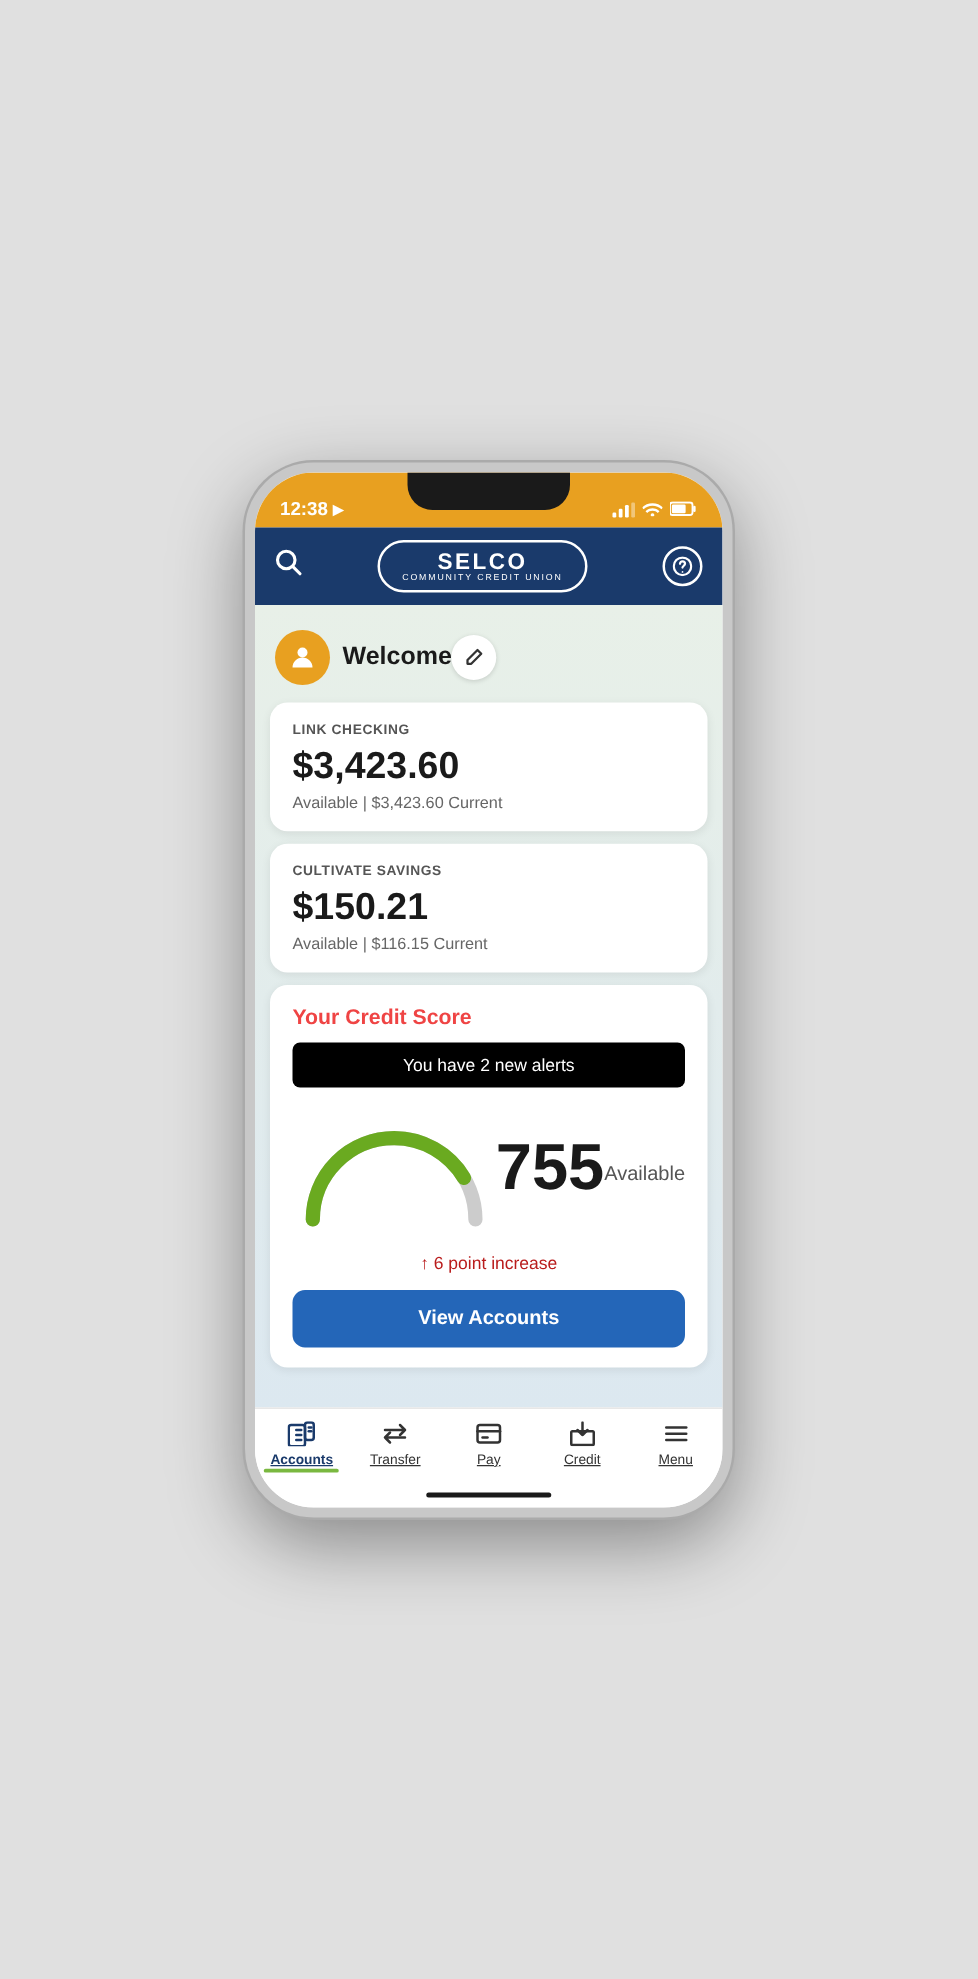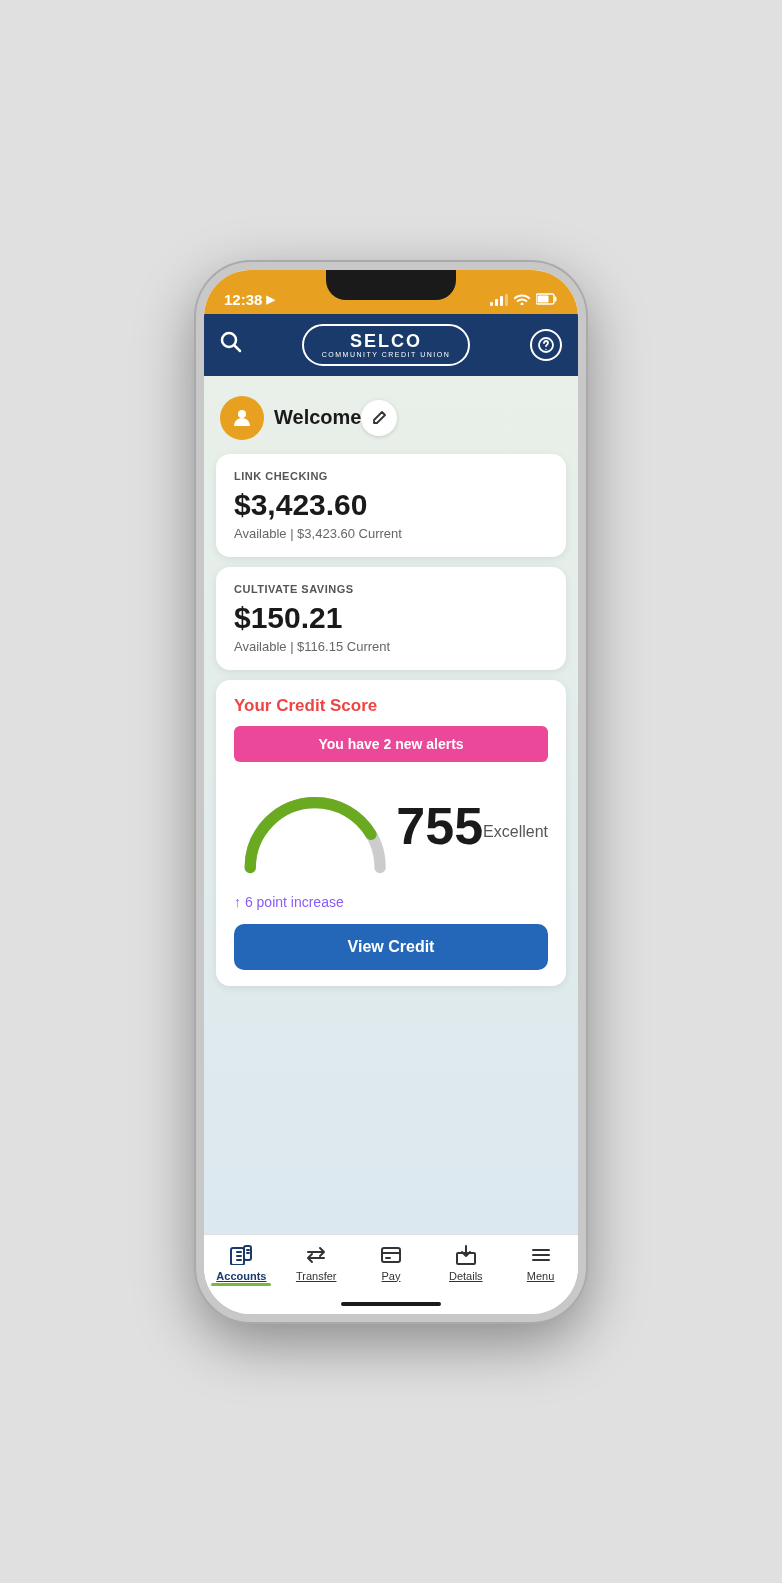--- a/index.html
+++ b/index.html
@@ -8,21 +8,21 @@
       background: #e0e0e0;
       display: flex;
       justify-content: center;
       align-items: center;
       min-height: 100vh;
       font-family: -apple-system, BlinkMacSystemFont, 'Segoe UI', sans-serif;
     }
 
     .phone-frame {
       width: 390px;
-      height: 1060px;
+      height: 844px;
       background: #fff;
       border-radius: 55px;
       border: 8px solid #c8c8c8;
       box-shadow: 0 0 0 2px #aaa, 0 20px 60px rgba(0,0,0,0.4);
       overflow: hidden;
       position: relative;
       display: flex;
       flex-direction: column;
     }
 
@@ -237,27 +237,27 @@
     }
 
     .credit-score-title {
       font-size: 17px;
       font-weight: 700;
       color: #ef4444;
       margin-bottom: 10px;
     }
 
     .alerts-banner {
-      background: #ec4899;
+      background: #000000;
       border-radius: 6px;
       padding: 10px;
       text-align: center;
       color: white;
       font-size: 14px;
-      font-weight: 700;
+      font-weight: 400;
       margin-bottom: 14px;
     }
 
     .gauge-container {
       display: flex;
       flex-direction: row;
       align-items: center;
       margin-bottom: 8px;
     }
 
@@ -277,21 +277,22 @@
 
     .gauge-rating {
       font-size: 16px;
       color: #555;
       text-align: center;
       margin-top: 2px;
     }
 
     .score-change {
       font-size: 14px;
-      color: #8b5cf6;
+      color: #b91c1c;
+      text-align: center;
       margin-top: 6px;
       margin-bottom: 14px;
     }
 
     .view-details-btn {
       background: #2466b8;
       color: white;
       border: none;
       border-radius: 10px;
       width: 100%;
@@ -462,26 +463,26 @@
       <div class="alerts-banner">You have 2 new alerts</div>
 
       <div class="gauge-container">
         <svg class="gauge-svg" viewBox="0 0 200 110">
 
           <path d="M20 100 A80 80 0 0 1 180 100" fill="none" stroke="#cccccc" stroke-width="14" stroke-linecap="round"></path>
 
           <path d="M20 100 A80 80 0 0 1 180 100" fill="none" stroke="#6aaa20" stroke-width="14" stroke-linecap="round" stroke-dasharray="251" stroke-dashoffset="43"></path>
         </svg>
         <div class="gauge-score">755</div>
-        <div class="gauge-rating">Excellent</div>
+        <div class="gauge-rating">Available</div>
       </div>
 
       <div class="score-change">↑ 6 point increase</div>
 
-      <button class="view-details-btn">View Credit</button>
+      <button class="view-details-btn">View Accounts</button>
     </div>
 
   </div>
 
   <div class="bottom-nav">
 
     <div class="nav-item active">
       <div class="nav-icon">
         <svg width="22" height="20" viewBox="0 0 22 20" fill="none" stroke="#1a3a6b" stroke-width="2" stroke-linecap="round">
           <rect x="1" y="3" width="13" height="17" rx="2"></rect>
@@ -515,21 +516,21 @@
       <span class="nav-label">Pay</span>
     </div>
 
     <div class="nav-item">
       <div class="nav-icon">
         <svg width="22" height="20" viewBox="0 0 22 20" fill="none" stroke="#333" stroke-width="2" stroke-linecap="round" stroke-linejoin="round">
           <rect x="2" y="8" width="18" height="11" rx="1"></rect>
           <path d="M11 1v10M7 7l4 4 4-4"></path>
         </svg>
       </div>
-      <span class="nav-label">Details</span>
+      <span class="nav-label">Credit</span>
     </div>
 
     <div class="nav-item">
       <div class="nav-icon">
         <svg width="22" height="20" viewBox="0 0 22 20" fill="none" stroke="#333" stroke-width="2" stroke-linecap="round">
           <line x1="3" y1="5" x2="19" y2="5"></line>
           <line x1="3" y1="10" x2="19" y2="10"></line>
           <line x1="3" y1="15" x2="19" y2="15"></line>
         </svg>
       </div>

